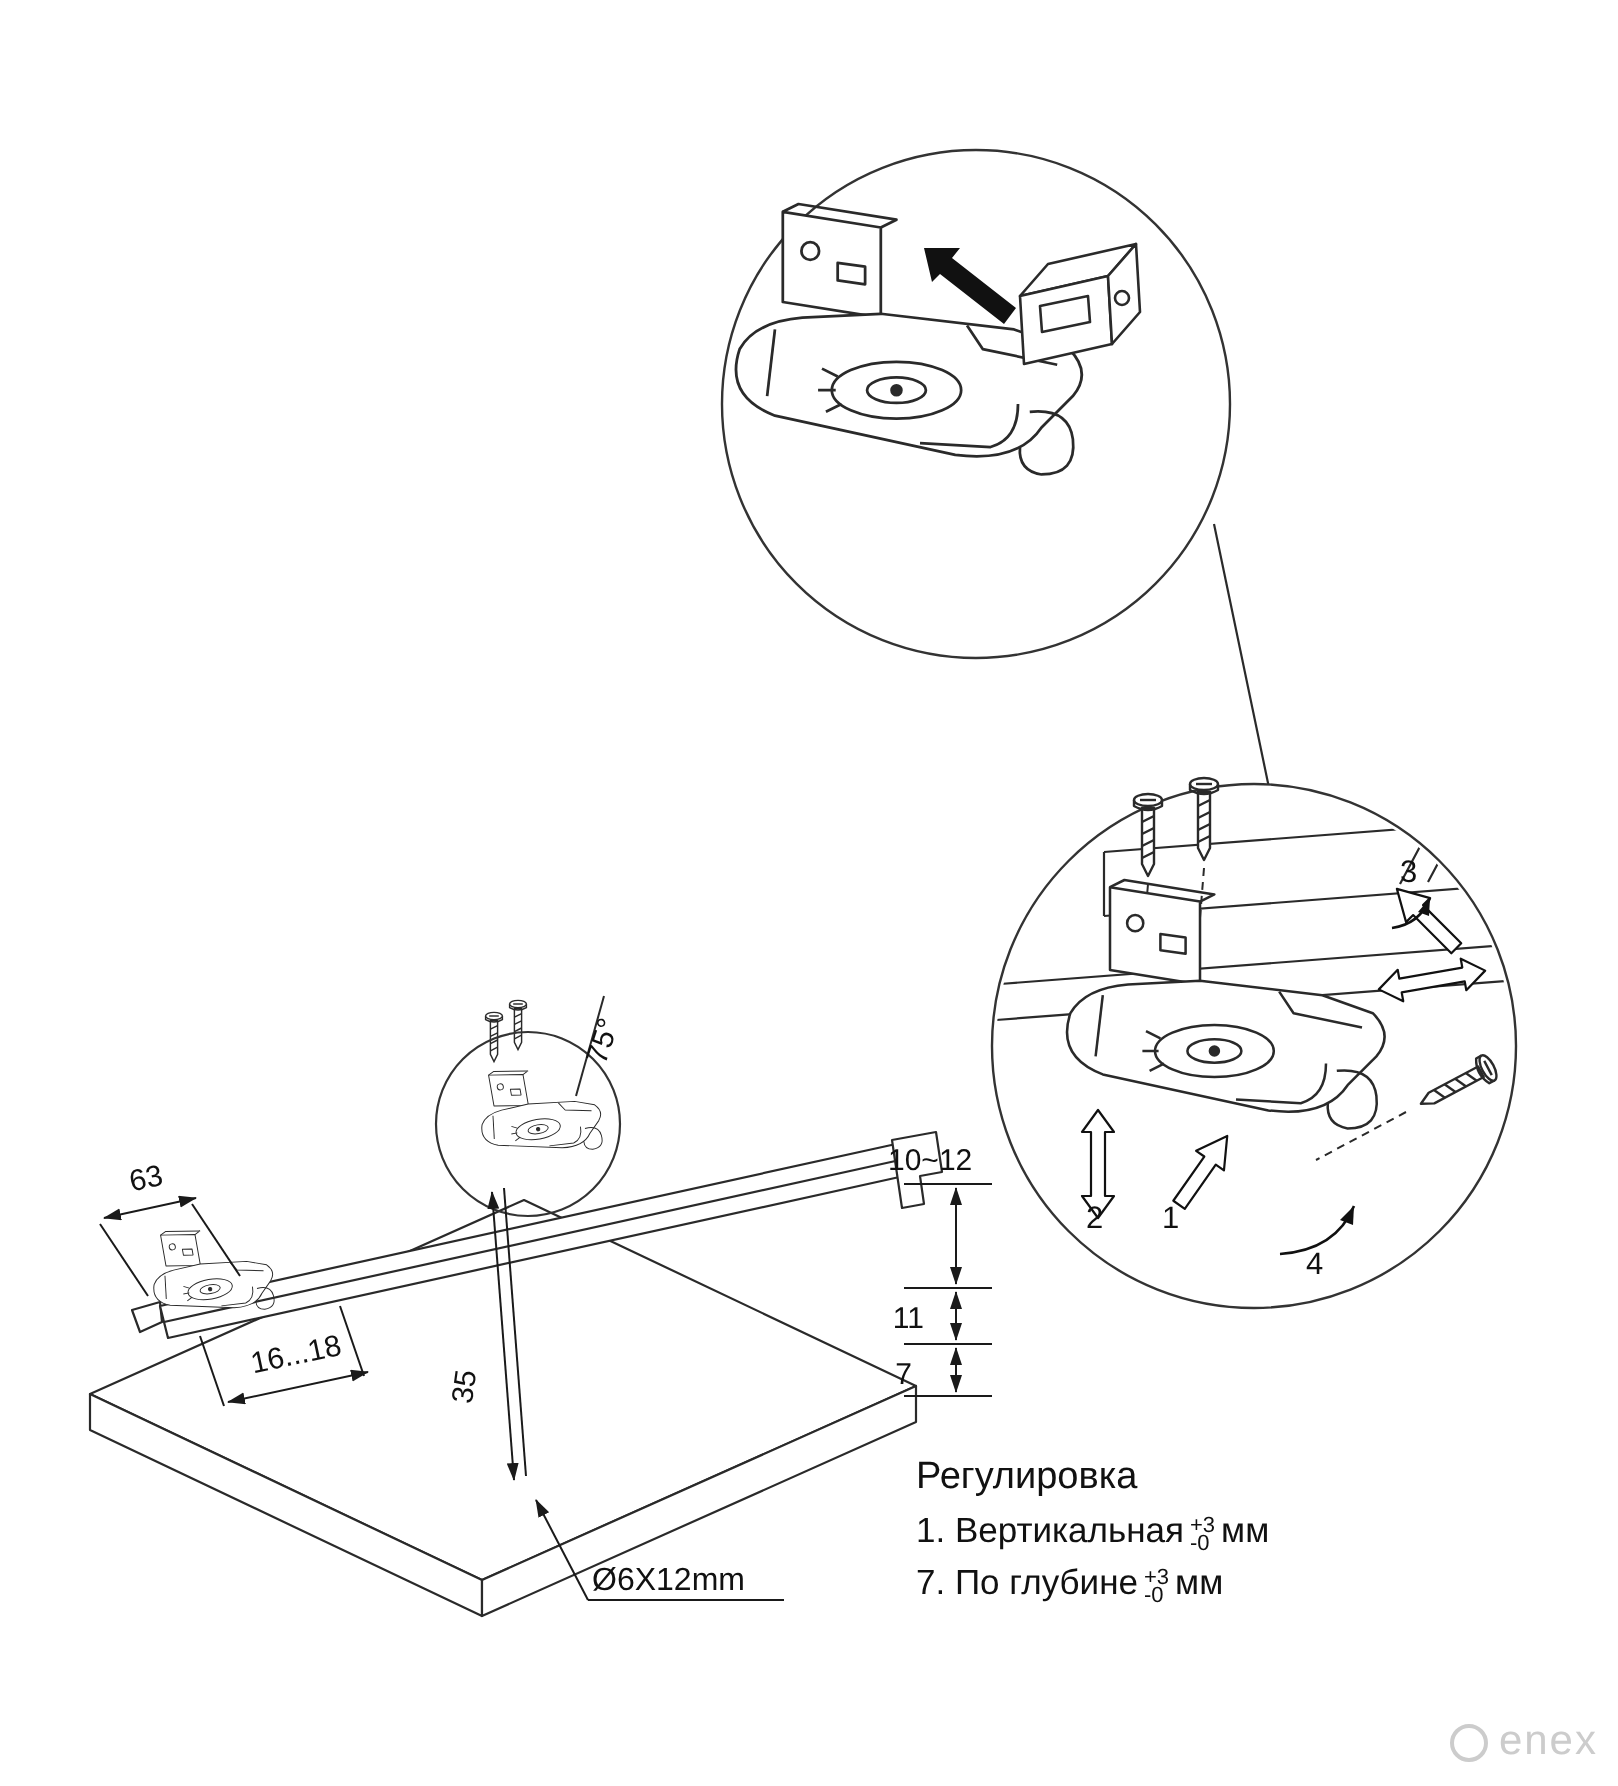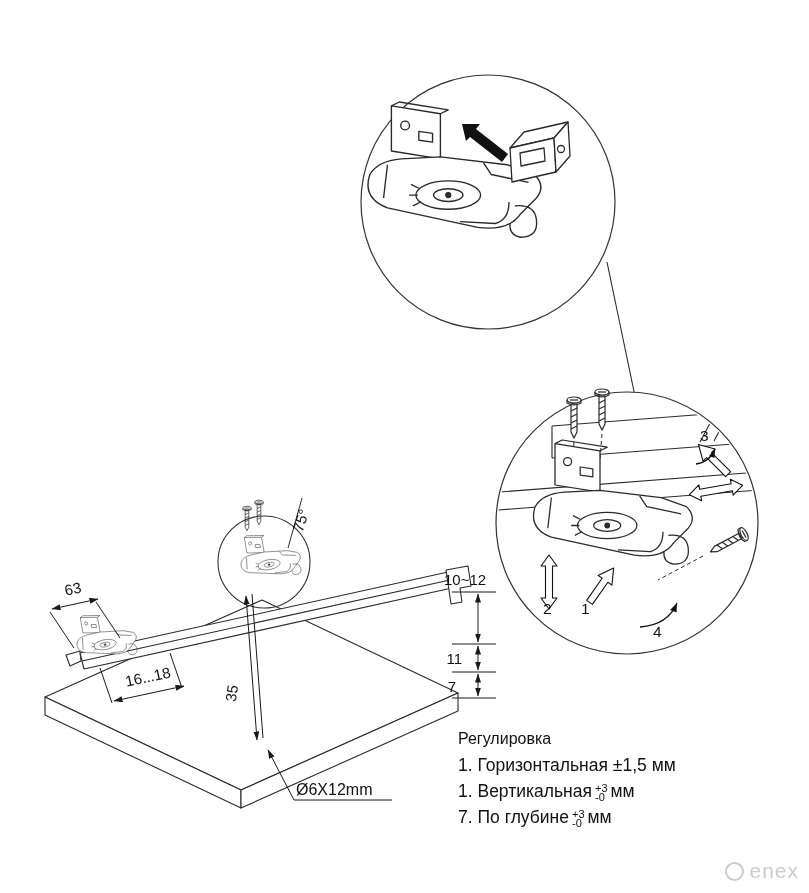--- a/index.html
+++ b/index.html
@@ -8,21 +8,21 @@
     font-family:"Liberation Sans",sans-serif;overflow:hidden;
   }
   .canvas > svg{position:absolute;left:0;top:0;}
   svg text{font-family:"Liberation Sans",sans-serif;fill:#111;}
   .dim-text{font-size:15px;}
   .callout-num{font-size:15.5px;}
   .adjust{
     position:absolute;left:458px;top:726px;width:340px;
     color:#111;font-size:17.5px;line-height:26px;
   }
-  .adjust .heading{font-size:16px;}
+  .adjust .heading{font-size:19px;}
   .adjust .line{white-space:nowrap;height:26px;}
   .tol{
     display:inline-block;vertical-align:-4px;line-height:9.5px;
     font-size:11px;margin:0 3px;text-align:left;
   }
   .tol span{display:block;}
   .watermark{
     position:absolute;right:10px;bottom:10px;display:flex;align-items:center;gap:5px;
     color:#cccccc;font-size:21px;letter-spacing:1px;
   }
@@ -177,21 +177,20 @@
 
     <text class="callout-num" x="700" y="441">3</text>
     <text class="callout-num" x="543" y="614">2</text>
     <text class="callout-num" x="581" y="614">1</text>
     <text class="callout-num" x="653" y="637">4</text>
   </g>
 </svg>
 
   <div class="adjust">
     <div class="line heading">Регулировка</div>
-    <div class="line">1. Горизонтальная ±1,5 мм</div>
     <div class="line">
       <span>1. Вертикальная</span><span class="tol"><span>+3</span><span>-0</span></span><span>мм</span>
     </div>
     <div class="line">
       <span>7. По глубине</span><span class="tol"><span>+3</span><span>-0</span></span><span>мм</span>
     </div>
   </div>
 
   <div class="watermark">
     <div class="wm-ring"></div>

